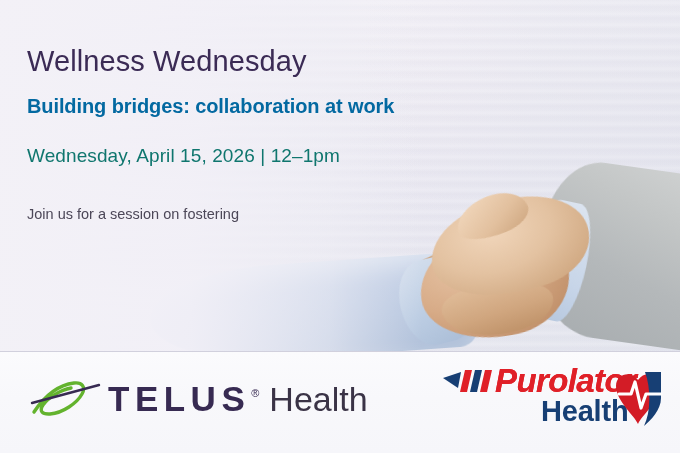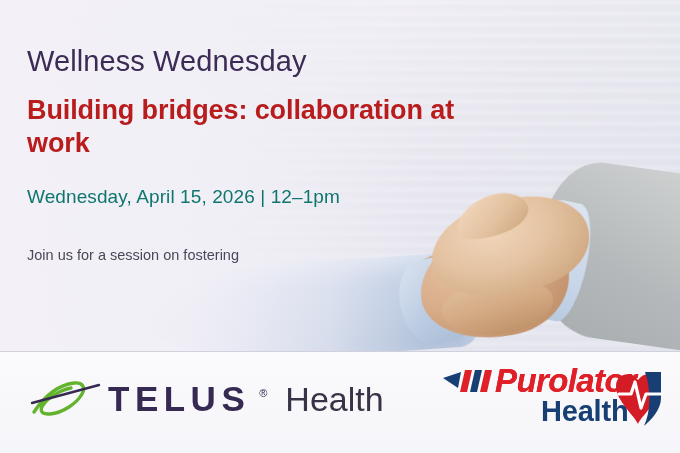--- a/index.html
+++ b/index.html
@@ -166,26 +166,26 @@
   }
   .title-main {
     font-size: 29px;
     font-weight: 400;
     letter-spacing: 0.1px;
     line-height: 1.18;
     margin: 0 0 16px 0;
     color: #3b2b55;
   }
   .title-sub {
-    font-size: 27px;
+    font-size: 20px;
     font-weight: 700;
     letter-spacing: -0.1px;
     line-height: 1.2;
     margin: 0 0 26px 0;
-    color: #b91c1c;
+    color: #0369a1;
   }
   .event-datetime {
     font-size: 19px;
     font-weight: 400;
     letter-spacing: 0.1px;
     line-height: 1.25;
     margin: 0 0 26px 0;
     color: #0f766e;
   }
   .event-desc {
@@ -212,21 +212,20 @@
     left: 30px; top: 18px;
     display: flex;
     align-items: center;
     height: 56px;
   }
   .telus-mark { width: 74px; height: 50px; flex: 0 0 auto; }
   .telus-wordmark {
     display: flex;
     align-items: baseline;
     margin-left: 4px;
-    gap: 8px;
   }
   .telus-name {
     font-size: 35px;
     font-weight: 700;
     letter-spacing: 5.5px;
     color: #372a52;
     line-height: 1;
   }
   .telus-reg {
     font-size: 11px;

